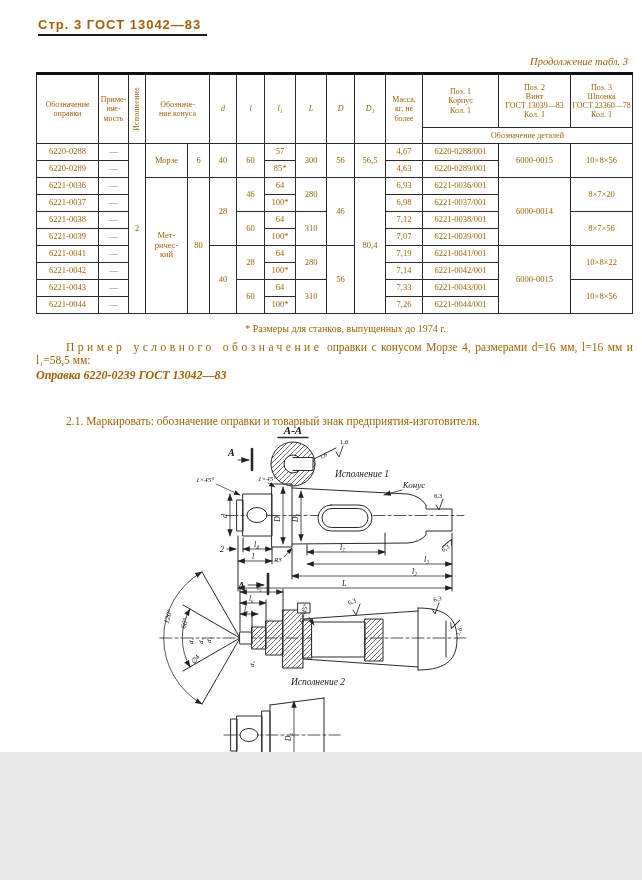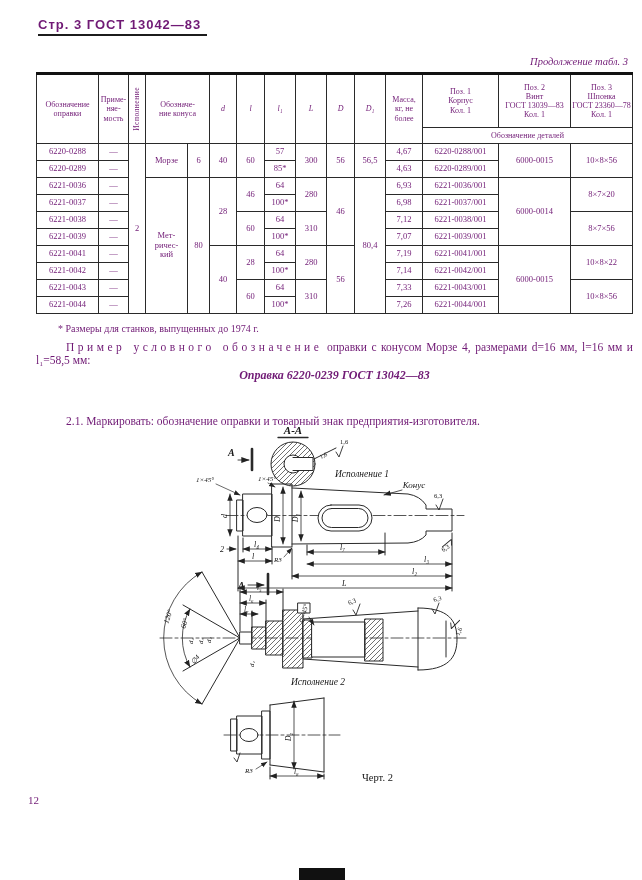--- a/index.html
+++ b/index.html
@@ -1,40 +1,40 @@
 <!DOCTYPE html>
 <html><head>
 <meta charset="utf-8">
 <style>
   * { margin:0; padding:0; box-sizing:border-box; }
   html,body { background:#e8e8e8; }
   .page {
-    position:relative; width:642px; height:880px; background:#ffffff;
-    font-family:"Liberation Serif","DejaVu Serif",serif; color:#701a75;
+    position:relative; width:642px; height:752px; background:#ffffff;
+    font-family:"Liberation Serif","DejaVu Serif",serif; color:#a16207;
     overflow:hidden; margin:0 auto;
   }
   .page-header { position:absolute; top:17px; left:38px; font-weight:bold;
     font-size:13px; letter-spacing:1px; font-family:"Liberation Sans",sans-serif; }
   .page-header span { border-bottom:2px solid #1c1c1c; padding-bottom:2px; padding-right:6px; }
   .continuation { position:absolute; top:56px; right:14px; font-style:italic; font-size:10.5px; }
   table.specs { position:absolute; top:72px; left:36px; border-collapse:collapse;
     table-layout:fixed; width:596px; border:1.5px solid #222; border-top:3px solid #111; }
   table.specs th, table.specs td { border:1px solid #2a2a2a; text-align:center;
     vertical-align:middle; padding:0 1px; overflow:hidden; }
   table.specs th { font-weight:normal; font-size:8px; line-height:1.15; white-space:pre-line; }
   table.specs td { font-size:8.5px; line-height:1.1; }
   td.des { font-size:9px; }
   .ital { font-style:italic; font-family:"Liberation Serif",serif; font-size:9px; }
   .vert { writing-mode:vertical-rl; transform:rotate(180deg); font-size:7.5px; letter-spacing:.5px;
     margin:0 auto; max-height:52px; }
   .textblock { position:absolute; top:323px; left:36px; width:597px; font-size:11.5px; line-height:1.16; }
-  .footnote { font-size:10px; text-indent:22px; margin-bottom:6px; }
+  .footnote { font-size:10px; text-indent:22px; margin-bottom:6px;text-align:center; }
   .example { text-align:justify; text-indent:30px; }
   .example .sp { letter-spacing:3.5px; }
-  .designation-line { text-align:center; font-style:italic; font-weight:bold; font-size:12px; margin:2px 0 1px; }
+  .designation-line { text-align:left; font-style:italic; font-weight:bold; font-size:12px; margin:2px 0 1px; }
   .para { text-align:justify; text-indent:30px;margin-top:32px; }
   .pageno { position:absolute; left:28px; top:794px; font-size:11px;font-family:Liberation Serif, serif; }
   .bottom-mark { position:absolute; left:299px; top:868px; width:46px; height:12px; background:#111; }
   svg.drawings { position:absolute; left:0; top:418px; }
   svg text { fill:#161616; font-family:"Liberation Serif","DejaVu Serif",serif; }
   svg .dim { font-style:italic; }
 </style>
 </head>
 <body>
 

